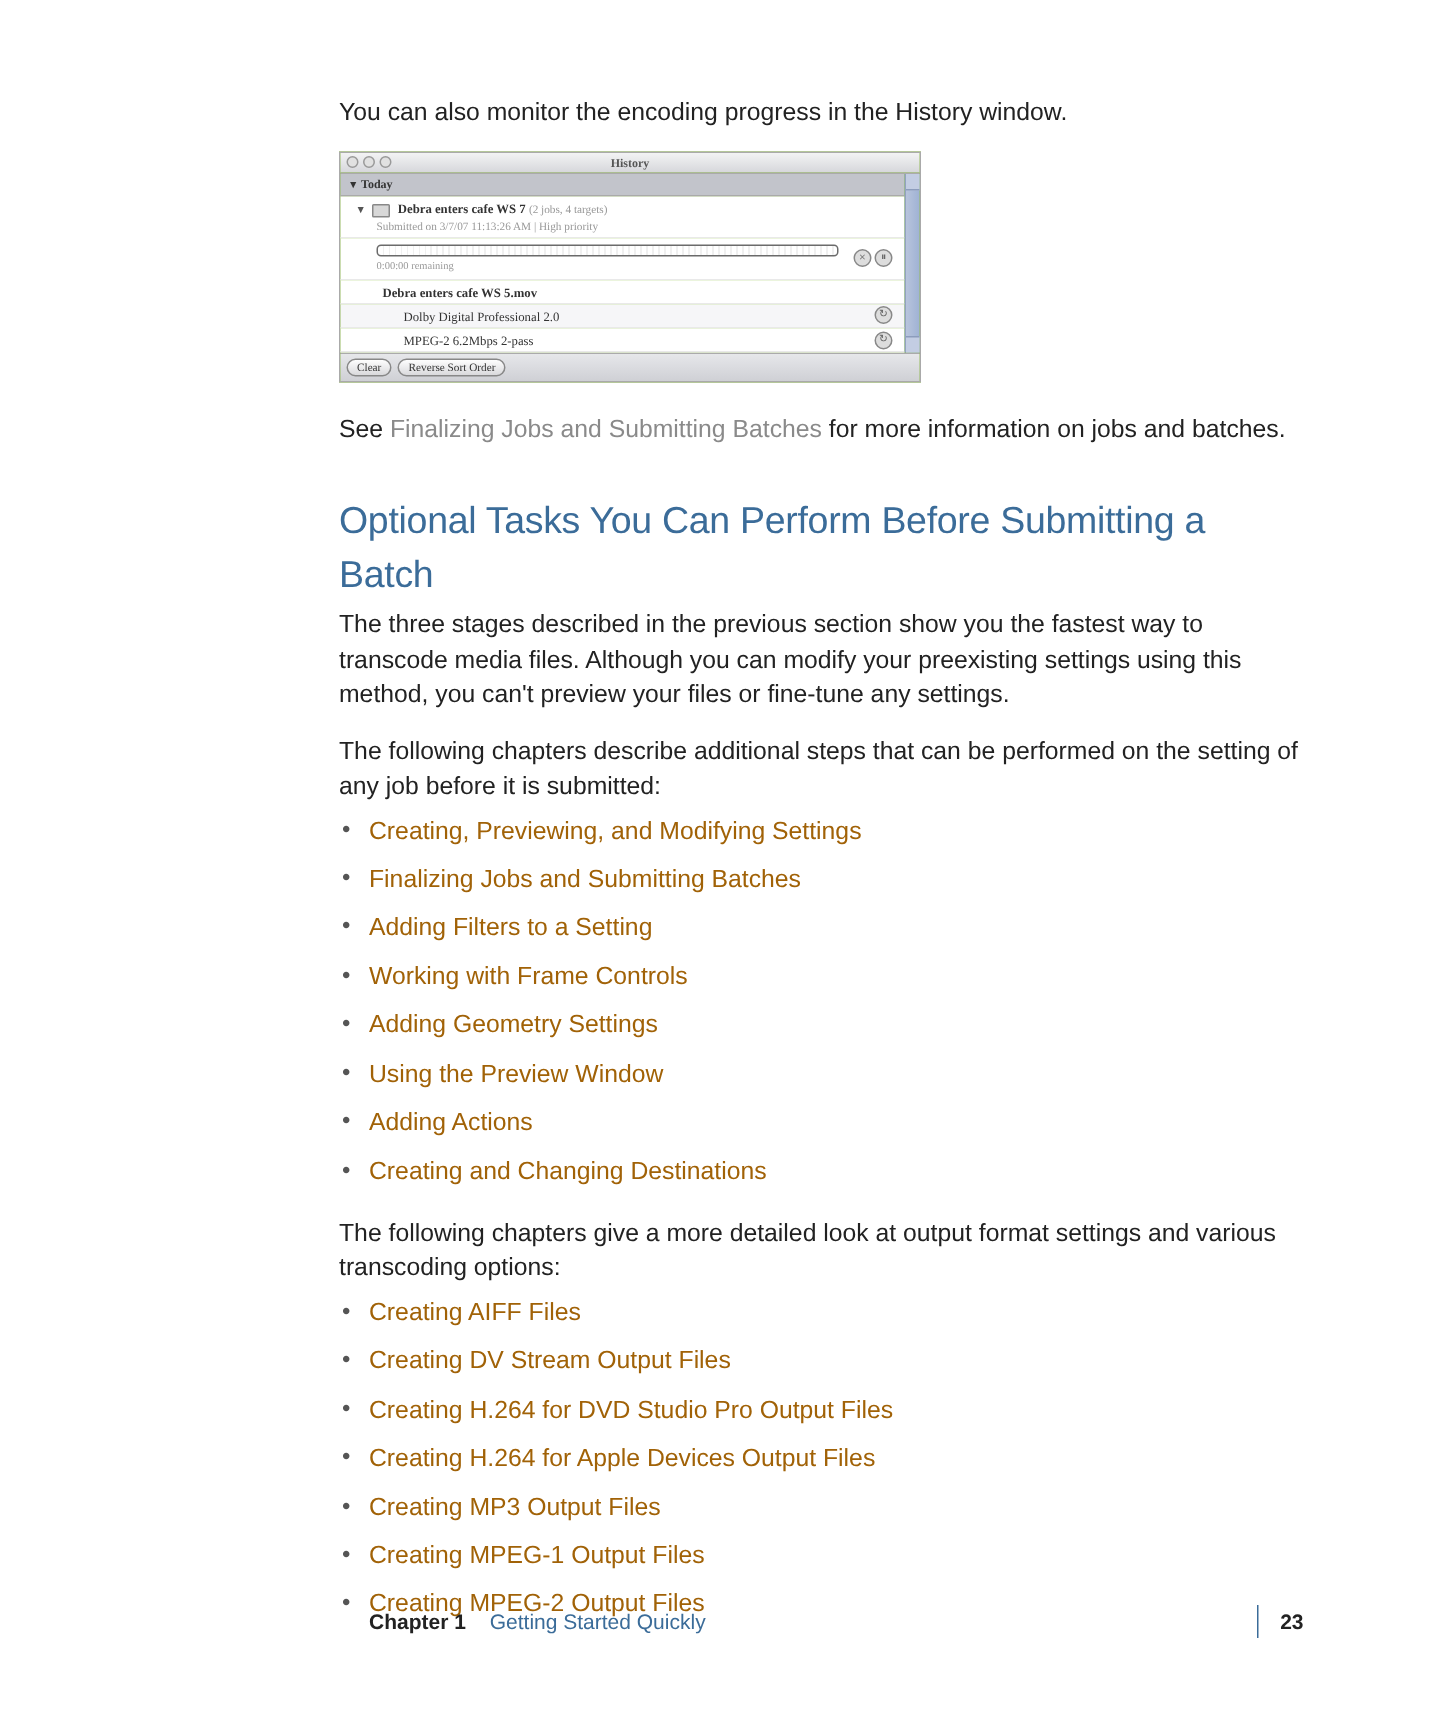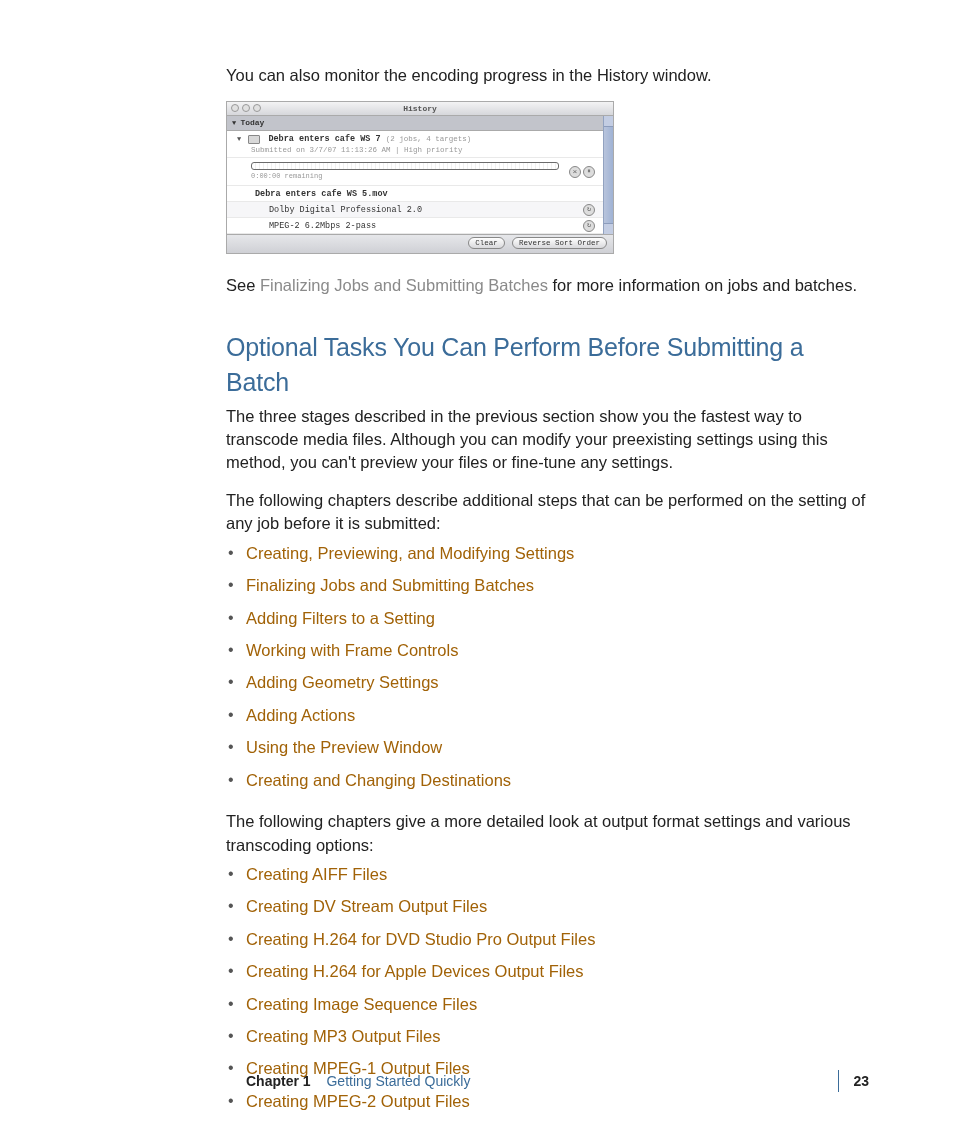--- a/index.html
+++ b/index.html
@@ -53,21 +53,21 @@
     color: #555;
     font-size: 16px;
   }
   .body-text { color: #222; }
   
   .history-window {
     width: 386px;
     margin: 4px 0 18px 0;
     border: 1px solid #aaa;
     background: #84cc16;
-    font-family: Liberation Mono, monospace;
+    font-family: Liberation Serif, serif;
     font-size: 8.5px;
     color: #333;
     position: relative;
   }
   .hw-titlebar {
     height: 13px;
     background: linear-gradient(#f3f3f4, #d6d7db);
     border-bottom: 1px solid #aaa;
     position: relative;
     text-align: center;
@@ -198,21 +198,20 @@
     line-height: 9px;
     text-align: center;
     color: #666;
   }
   .hw-sub { padding-left: 28px; }
   .hw-footer {
     background: linear-gradient(#e6e7ea, #cfd0d5);
     border-top: 1px solid #aaa;
     padding: 2px 4px;
     height: 14px;
-    text-align: right;
   }
   .hw-footer .pill {
     display: inline-block;
     font-size: 7.5px;
     border: 1px solid #888;
     border-radius: 8px;
     background: linear-gradient(#fefefe,#d9d9dc);
     padding: 0 6px;
     margin-right: 2px;
     line-height: 10px;
@@ -309,33 +308,32 @@
     <p class="body-text">The three stages described in the previous section show you the fastest way to transcode media files. Although you can modify your preexisting settings using this method, you can't preview your files or fine-tune any settings.</p>
 
     <p class="body-text" style="margin-bottom:6px;">The following chapters describe additional steps that can be performed on the setting of any job before it is submitted:</p>
 
     <ul class="bullets">
       <li>Creating, Previewing, and Modifying Settings</li>
       <li>Finalizing Jobs and Submitting Batches</li>
       <li>Adding Filters to a Setting</li>
       <li>Working with Frame Controls</li>
       <li>Adding Geometry Settings</li>
+      <li>Using the Preview Window</li>
       <li>Adding Actions</li>
-      <li>Using the Preview Window</li>
       <li>Creating and Changing Destinations</li>
     </ul>
 
     <p class="body-text" style="margin-bottom:6px;">The following chapters give a more detailed look at output format settings and various transcoding options:</p>
 
     <ul class="bullets">
       <li>Creating AIFF Files</li>
       <li>Creating DV Stream Output Files</li>
       <li>Creating H.264 for DVD Studio Pro Output Files</li>
       <li>Creating H.264 for Apple Devices Output Files</li>
-      <li>Creating Image Sequence Files</li>
       <li>Creating MP3 Output Files</li>
       <li>Creating MPEG-1 Output Files</li>
       <li>Creating MPEG-2 Output Files</li>
     </ul>
 
   </div>
 
   <div class="page-footer">
     <div class="left">
       <span class="chap">Chapter 1</span>

